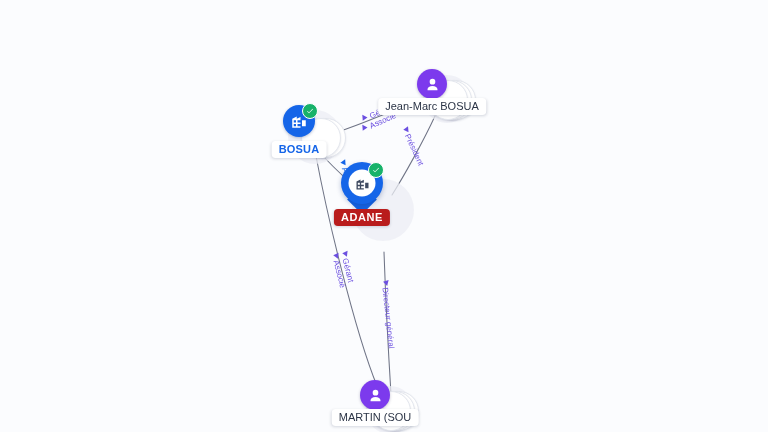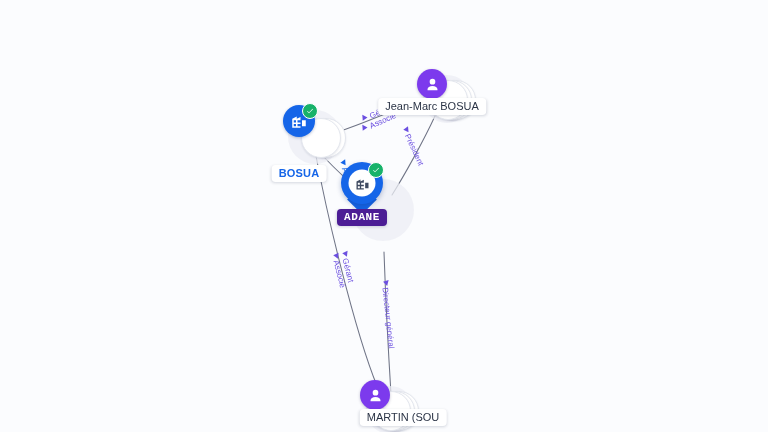--- a/index.html
+++ b/index.html
@@ -85,22 +85,22 @@
   
   .chip{
     position:absolute;transform:translate(-50%,0);
     white-space:nowrap;
     padding:2px 7px 3px 7px;
     border-radius:4px;
     font-size:11px;line-height:12px;
     box-shadow:0 1px 3px rgba(35,45,80,.18);
   }
   .chip.white{background:#fff;color:#2b3446;}
-  .chip.blueText{background:#fff;color:#1565e8;font-weight:700;letter-spacing:.2px;margin-top:24px;}
-  .chip.solid{background:#4c1d95;color:#fff;font-weight:700;letter-spacing:.6px;font-family:Liberation Mono, monospace;}
+  .chip.blueText{background:#fff;color:#1565e8;font-weight:700;letter-spacing:.2px;}
+  .chip.solid{background:#b91c1c;color:#fff;font-weight:700;letter-spacing:.6px;}
 
   
   .elabel{
     position:absolute;
     white-space:nowrap;
     font-size:8px;line-height:9px;
     transform-origin:0 50%;
     pointer-events:none;
   }
   .elabel.v{color:#6b4fe0;}
@@ -222,14 +222,14 @@
   <div class="stack">
     <i style="left:-11px;top:-19px;"></i>
     <i style="left:-15px;top:-19px;"></i>
     <i style="left:-19px;top:-19px;"></i>
   </div>
   <div class="avatar" style="position:relative;left:-15px;top:-15px;">
     <svg viewBox="0 0 24 24">
       <path d="M12 12a4 4 0 100-8 4 4 0 000 8zm0 2c-4 0-7 2.2-7 4.6V20h14v-1.4c0-2.4-3-4.6-7-4.6z"></path>
     </svg>
   </div>
-  <span class="chip white" style="left:0px;top:14px;margin-left:28px;">MARTIN (SOU</span>
+  <span class="chip white" style="left:0px;top:14px;">MARTIN (SOU</span>
 </div>
 
 </body></html>

